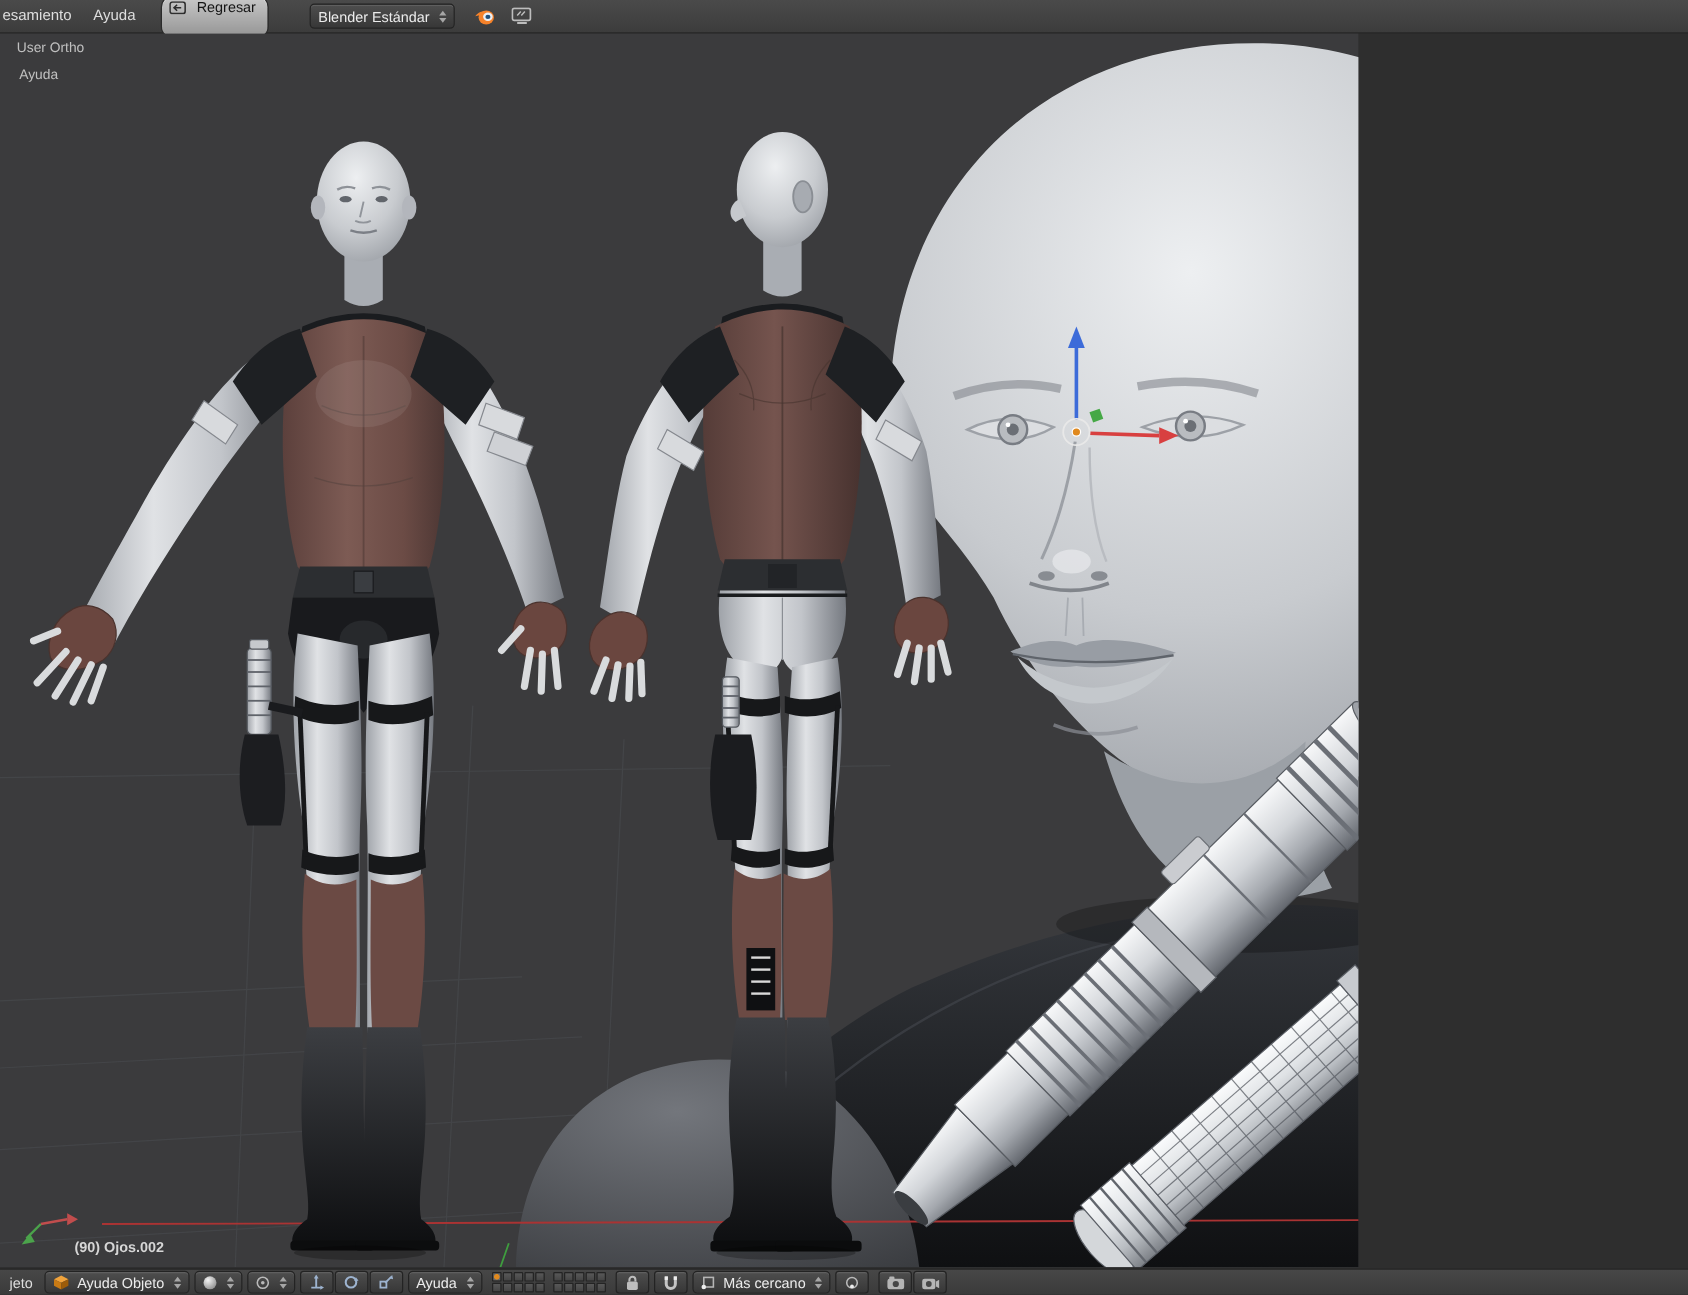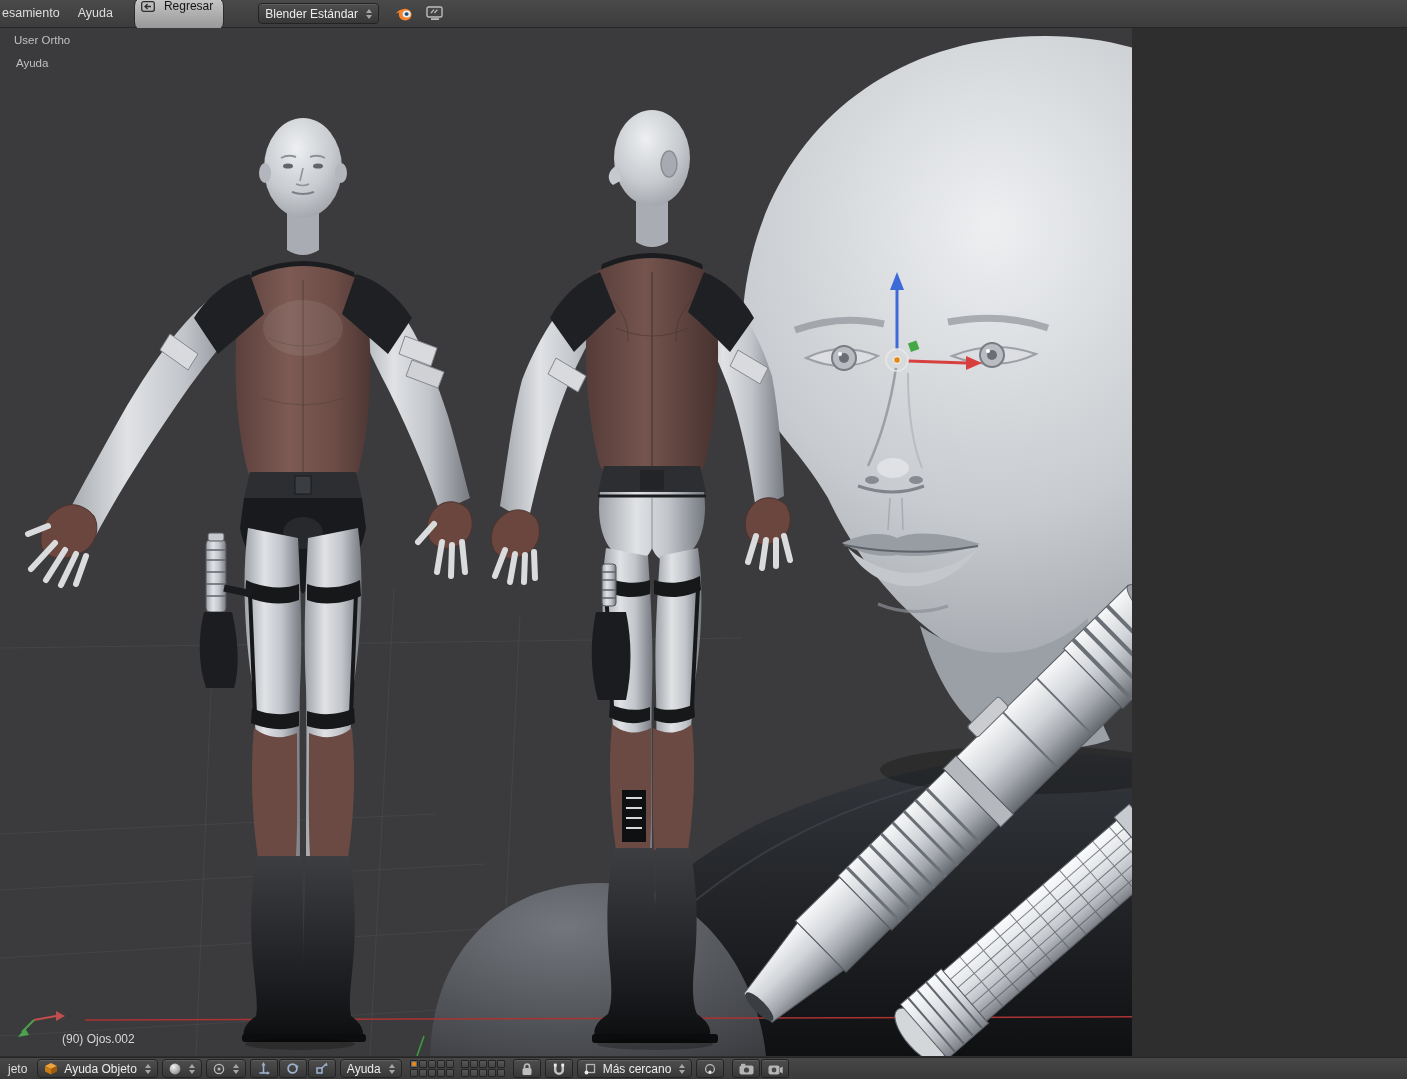--- a/index.html
+++ b/index.html
@@ -21,21 +21,21 @@
   .arrows{display:flex;flex-direction:column;gap:2px;margin-left:2px;}
   .tri-up{width:0;height:0;border-left:3.5px solid transparent;border-right:3.5px solid transparent;border-bottom:4px solid #a6a6a6;}
   .tri-dn{width:0;height:0;border-left:3.5px solid transparent;border-right:3.5px solid transparent;border-top:4px solid #a6a6a6;}
   .status{margin-left:8px;color:#c3c3c3;font-size:12px;white-space:nowrap;}
   .logo{margin-left:16px;display:flex;align-items:center;}
   .screen-ico{margin-left:14px;display:flex;align-items:center;}
   
   .viewport{position:absolute;top:28px;left:0;width:1132px;height:1028px;background:#3b3b3d;overflow:hidden;}
   .vp-label{position:absolute;left:14px;top:6px;font-size:11.5px;color:#c0c0c0;}
   .vp-units{position:absolute;left:16px;top:29px;font-size:11.5px;color:#c0c0c0;}
-  .vp-object{position:absolute;left:62px;top:1004px;font-size:12px;color:#d6d6d6;}
+  .vp-object{position:absolute;left:62px;top:1004px;font-size:12px;color:#d6d6d6;font-weight:bold;}
   
   .botbar{position:absolute;left:0;bottom:0;width:1407px;height:22px;
     background:linear-gradient(#474747,#3a3a3a);border-top:1px solid #262626;
     display:flex;align-items:center;font-size:12px;gap:4px;padding-left:2px;box-sizing:border-box;}
   .botbar .menu-label{height:22px;line-height:22px;padding:0 6px;}
   .botbar .dropdown{height:17px;}
   .icon-btn{min-width:22px;height:17px;background:linear-gradient(#4e4e4e,#373737);
     border:1px solid #232323;border-radius:3px;display:flex;align-items:center;justify-content:center;
     box-shadow:inset 0 1px 0 #5f5f5f;padding:0 2px;}
   .grp{display:flex;gap:1px;}

